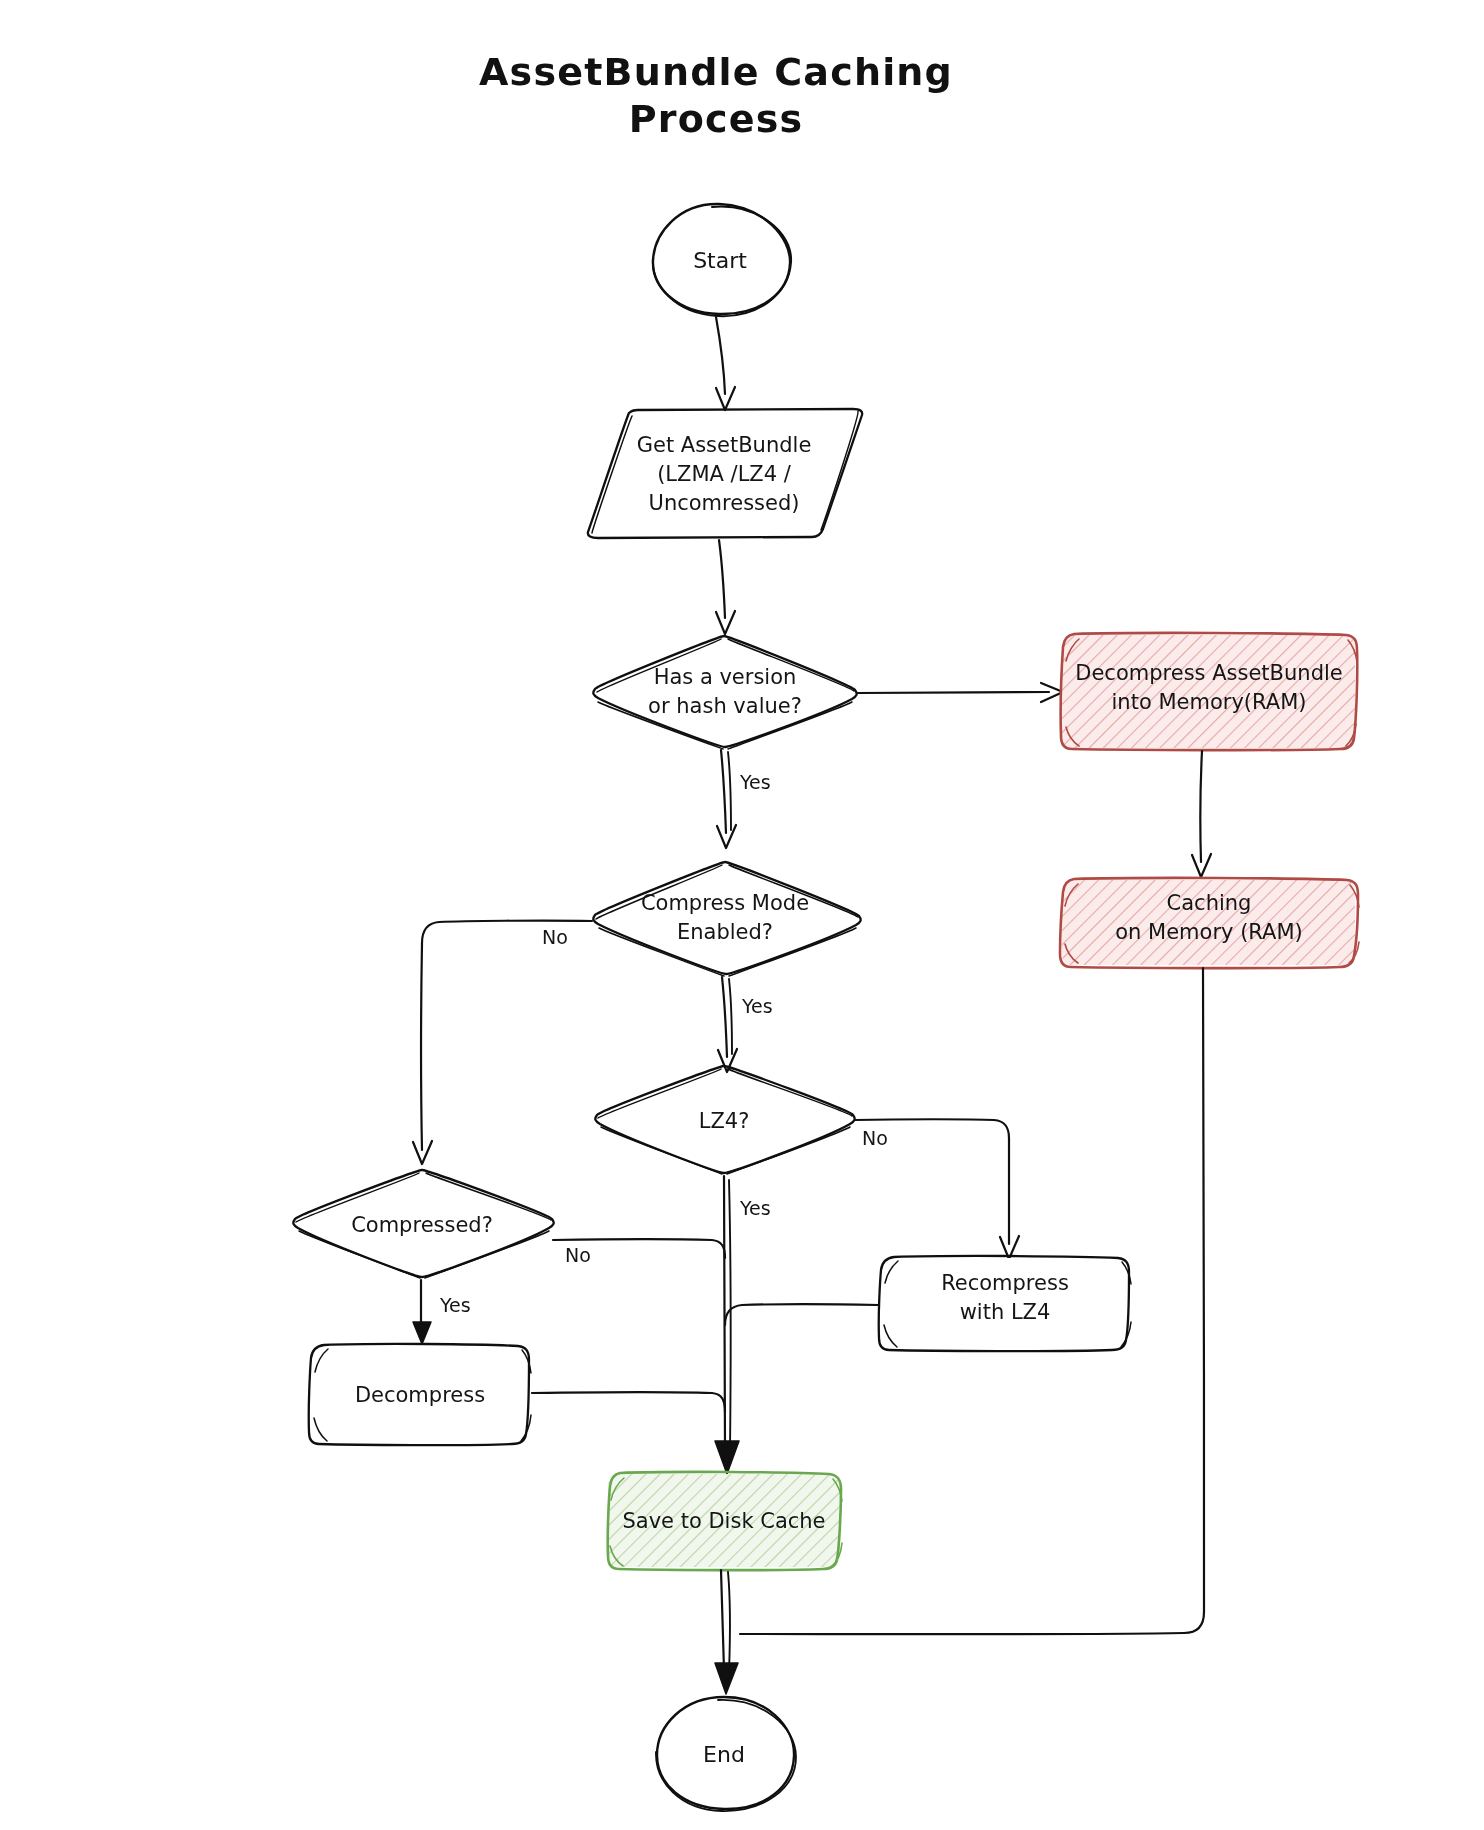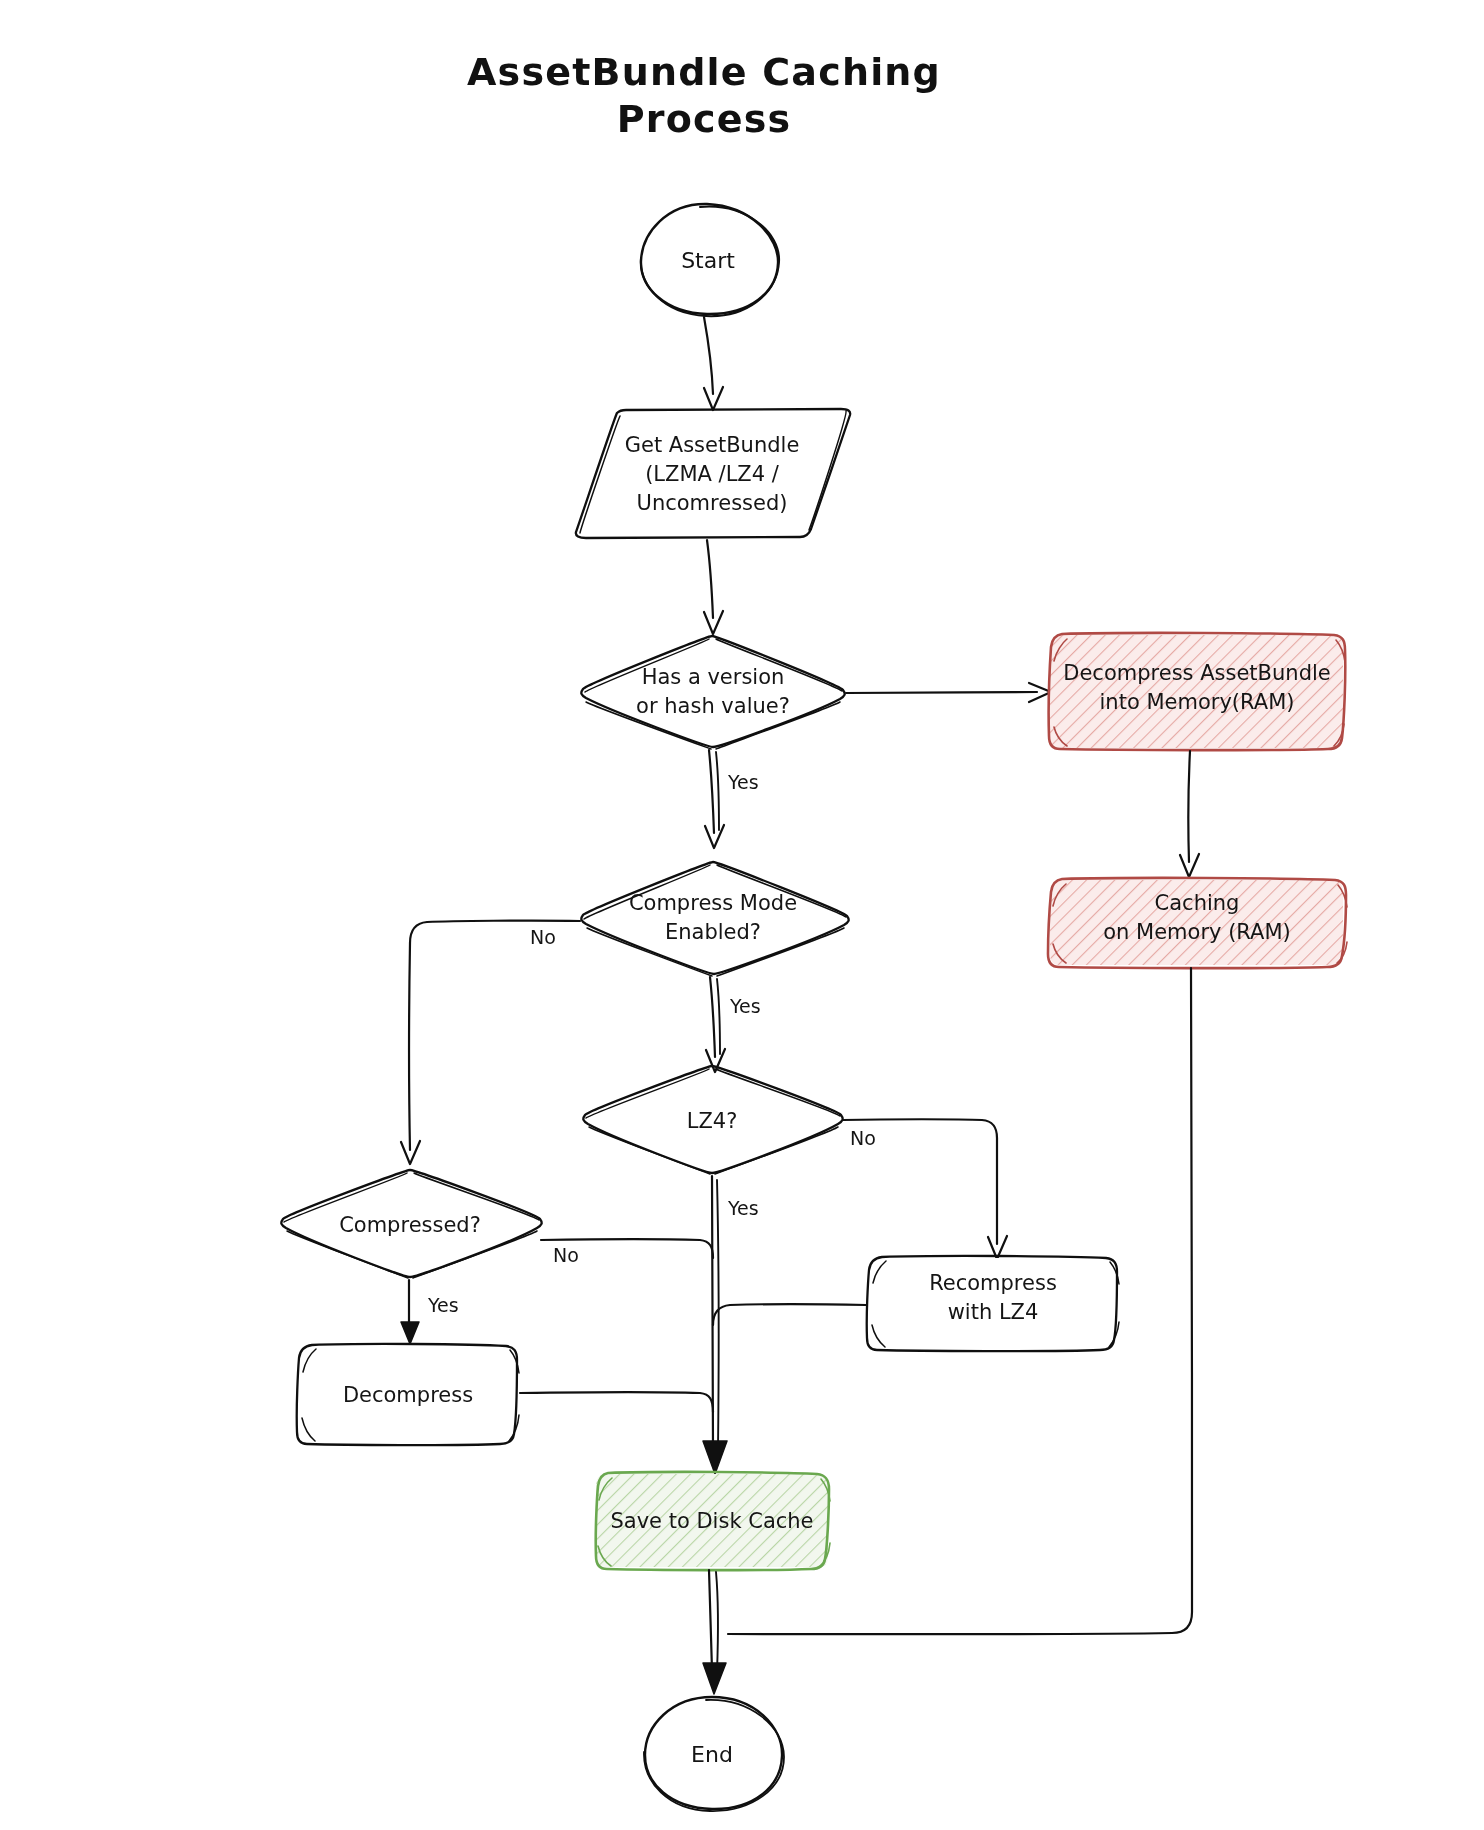--- a/index.html
+++ b/index.html
@@ -10,20 +10,21 @@
   body {
     width: 1484px;
     height: 1830px;
     font-family: "DejaVu Sans", sans-serif;
     position: relative;
     overflow: hidden;
   }
   #canvas-wrap {
     position: absolute;
     inset: 0;
+    margin-left: 12px;
   }
   svg.flow {
     position: absolute;
     top: 0;
     left: 0;
     width: 1484px;
     height: 1830px;
   }
   .title-text {
     font-family: "DejaVu Sans", sans-serif;

